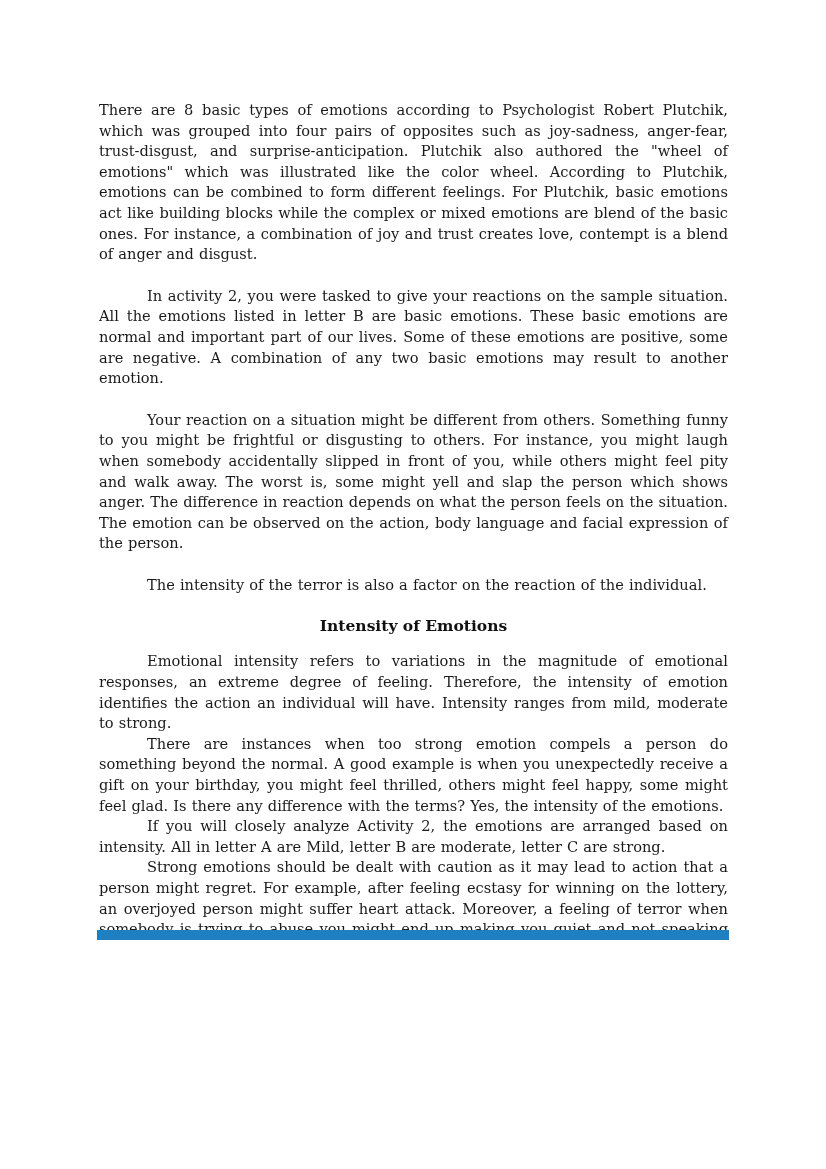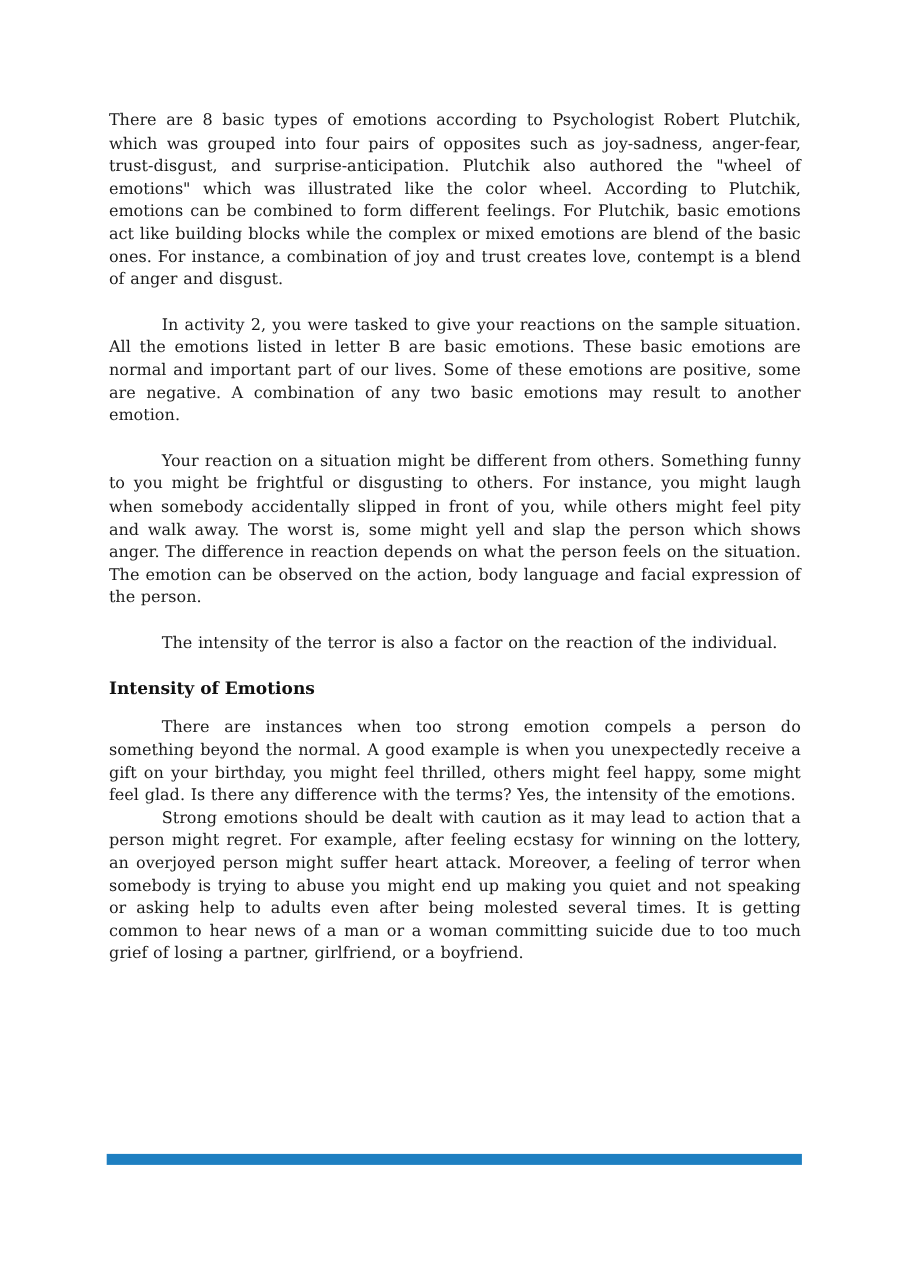--- a/index.html
+++ b/index.html
@@ -3,21 +3,21 @@
 <meta charset="utf-8">
 <style>
   html, body {
     margin: 0;
     padding: 0;
     background: #ffffff;
   }
   .page {
     position: relative;
     width: 826px;
-    height: 1059px;
+    height: 940px;
     background: #ffffff;
     overflow: hidden;
     font-family: "DejaVu Serif", "Liberation Serif", serif;
     color: #1a1a1a;
   }
   .content {
     position: absolute;
     top: 100px;
     left: 99px;
     width: 629px;
@@ -33,21 +33,21 @@
   .para.no-indent {
     text-indent: 0;
   }
   .para.gap-after {
     margin-bottom: 21px;
   }
   .section-heading {
     margin: 11px 0 16px 0;
     font-size: 15.5px;
     font-weight: bold;
-    text-align: left;
+    text-align: center;
     color: #111111;
   }
   .footer {
     position: absolute;
     left: 0;
     width: 826px;
     top: 1098px;
     text-align: center;
   }
   .page-number {
@@ -80,23 +80,25 @@
     <p class="para no-indent gap-after">There are 8 basic types of emotions according to Psychologist Robert Plutchik, which was grouped into four pairs of opposites such as joy-sadness, anger-fear, trust-disgust, and surprise-anticipation. Plutchik also authored the "wheel of emotions" which was illustrated like the color wheel. According to Plutchik, emotions can be combined to form different feelings. For Plutchik, basic emotions act like building blocks while the complex or mixed emotions are blend of the basic ones. For instance, a combination of joy and trust creates love, contempt is a blend of anger and disgust.</p>
 
     <p class="para gap-after">In activity 2, you were tasked to give your reactions on the sample situation. All the emotions listed in letter B are basic emotions. These basic emotions are normal and important part of our lives. Some of these emotions are positive, some are negative. A combination of any two basic emotions may result to another emotion.</p>
 
     <p class="para gap-after">Your reaction on a situation might be different from others. Something funny to you might be frightful or disgusting to others. For instance, you might laugh when somebody accidentally slipped in front of you, while others might feel pity and walk away. The worst is, some might yell and slap the person which shows anger. The difference in reaction depends on what the person feels on the situation. The emotion can be observed on the action, body language and facial expression of the person.</p>
 
     <p class="para gap-after">The intensity of the terror is also a factor on the reaction of the individual.</p>
 
     <h2 class="section-heading">Intensity of Emotions</h2>
 
+    <p class="para">Emotional intensity refers to variations in the magnitude of emotional responses, an extreme degree of feeling. Therefore, the intensity of emotion identifies the action an individual will have. Intensity ranges from mild, moderate to strong.</p>
 
     <p class="para">There are instances when too strong emotion compels a person do something beyond the normal. A good example is when you unexpectedly receive a gift on your birthday, you might feel thrilled, others might feel happy, some might feel glad. Is there any difference with the terms? Yes, the intensity of the emotions.</p>
 
+    <p class="para">If you will closely analyze Activity 2, the emotions are arranged based on intensity. All in letter A are Mild, letter B are moderate, letter C are strong.</p>
 
     <p class="para">Strong emotions should be dealt with caution as it may lead to action that a person might regret. For example, after feeling ecstasy for winning on the lottery, an overjoyed person might suffer heart attack. Moreover, a feeling of terror when somebody is trying to abuse you might end up making you quiet and not speaking or asking help to adults even after being molested several times. It is getting common to hear news of a man or a woman committing suicide due to too much grief of losing a partner, girlfriend, or a boyfriend.</p>
 
   </div>
 
   <div class="footer">
     <div class="page-number">147</div>
     <div class="watermark">www.modyul.online</div>
   </div>
 

